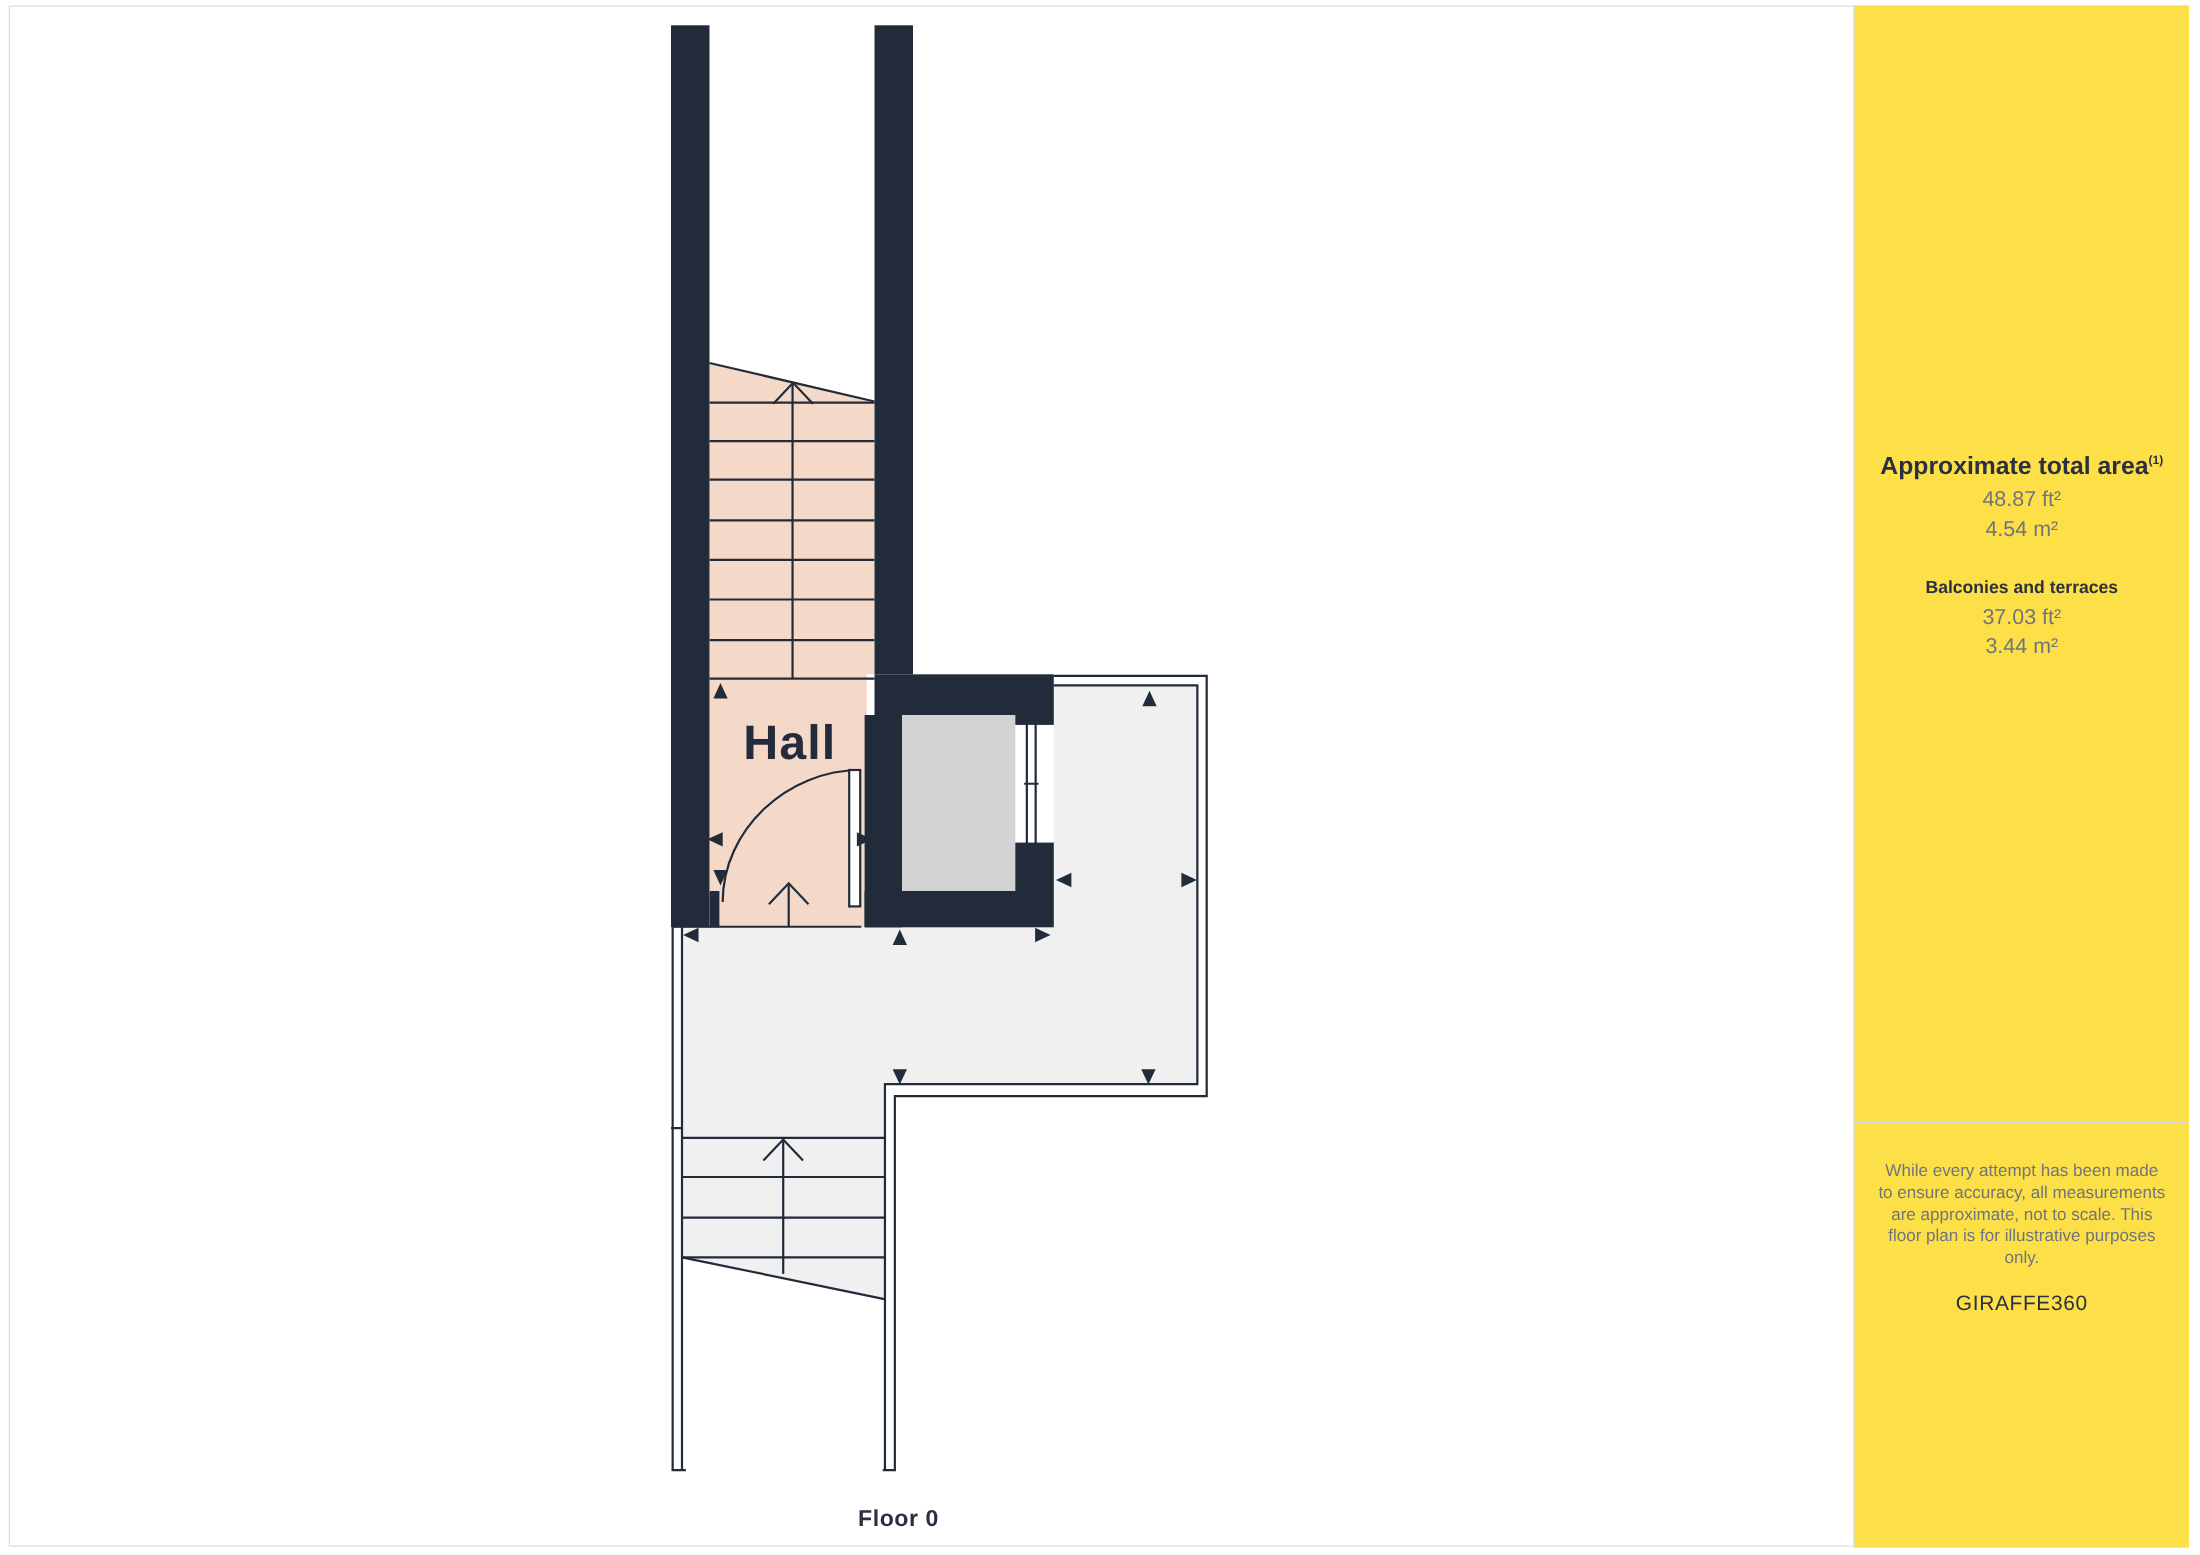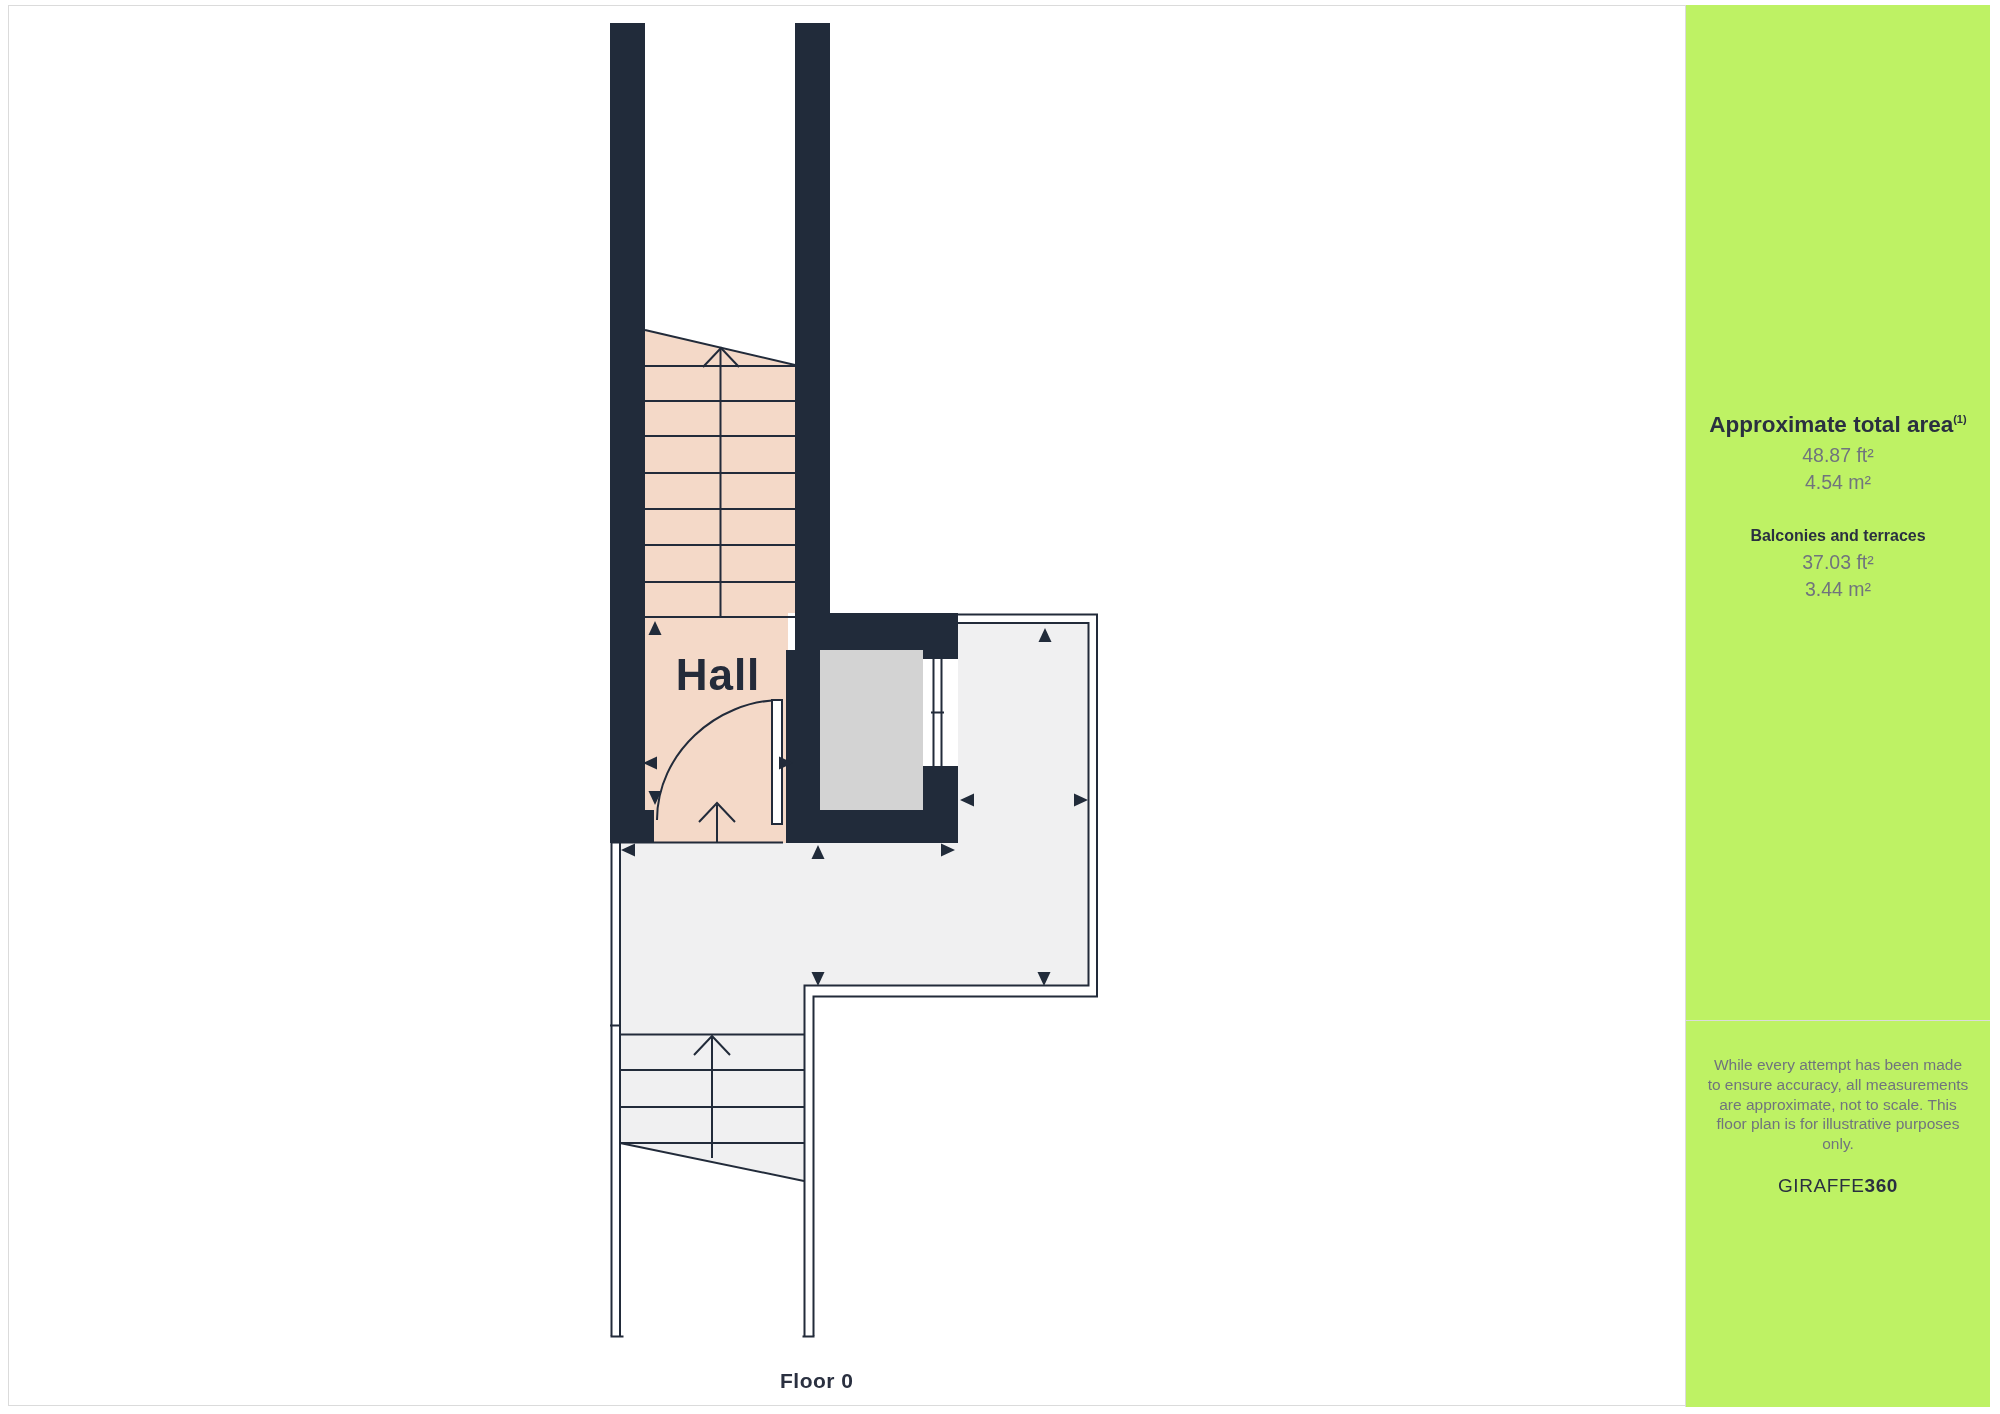--- a/index.html
+++ b/index.html
@@ -5,35 +5,35 @@
   html,body{margin:0;padding:0;background:#ffffff;}
   .page{position:relative;width:2000px;height:1414px;background:#ffffff;overflow:hidden;
         font-family:"Liberation Sans", sans-serif;color:#242b3a;}
   .card{position:absolute;left:8px;top:5px;width:1981px;height:1401px;
         border:1px solid #dbdbdb;background:#ffffff;box-sizing:border-box;}
   .plan-svg{position:absolute;left:0;top:0;width:2000px;height:1414px;}
   .floor-label{position:absolute;left:780px;top:1369px;width:140px;
         font-size:21px;font-weight:700;color:#2a3040;letter-spacing:.5px;}
 
   .sidebar{position:absolute;left:1685px;top:5px;width:305px;height:1402px;
-        border-left:1px solid #dbdbdb;box-sizing:border-box;background:#bef264;}
+        border-left:1px solid #dbdbdb;box-sizing:border-box;background:#fde047;}
   .sb-sec1{height:1016px;box-sizing:border-box;border-bottom:1px solid #dbdbdb;
         padding-top:399px;text-align:center;}
   .sb-sec2{height:78px;box-sizing:border-box;border-bottom:1px solid #dbdbdb;
         display:flex;align-items:center;justify-content:center;}
   .sb-sec3{box-sizing:border-box;padding:34px 21px 0 21px;text-align:center;}
 
   .s-title{font-size:22.5px;line-height:30px;font-weight:700;color:#2a3040;}
   .s-title sup{font-size:11px;font-weight:700;}
   .s-value{font-size:19.5px;line-height:27px;color:#70747d;}
   .s-sub{font-size:16px;line-height:27px;font-weight:700;color:#2a3040;margin-top:26px;}
   .footnote{font-size:15.5px;color:#70747d;}
   .sb-sec3 p{margin:0 0 21px 0;font-size:15.5px;line-height:19.8px;color:#70747d;}
   .brand{margin-top:18px;font-size:19px;letter-spacing:.6px;color:#2a3040;font-weight:400;}
-  .brand .b{font-weight:700;}
+  .brand .b{font-weight:400;}
 </style>
 </head>
 <body>
 
 <div class="page">
   <div class="card"></div>
 
   <svg class="plan-svg" viewBox="0 0 2000 1414" xmlns="http://www.w3.org/2000/svg">
 
     <g>

